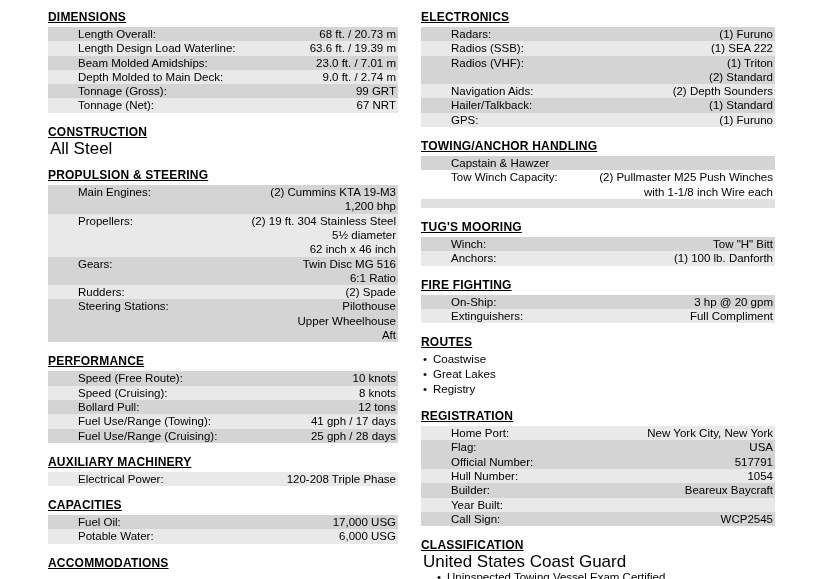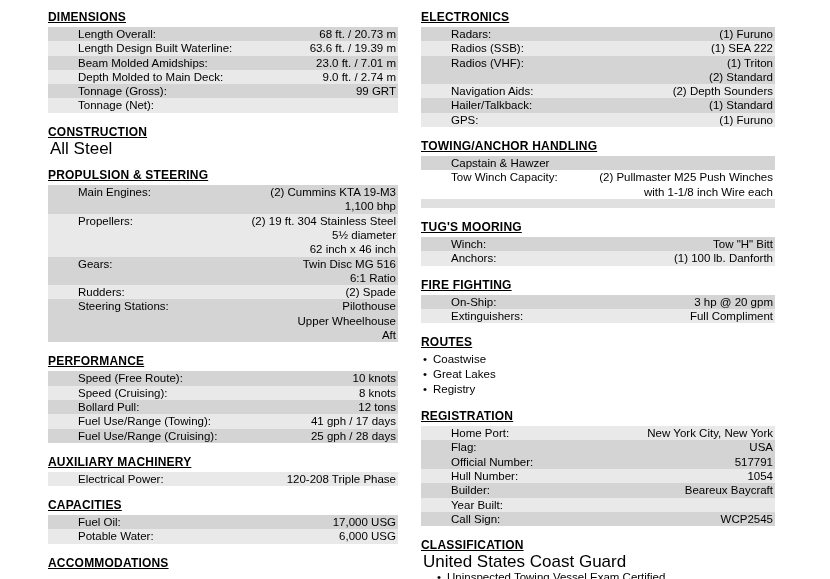--- a/index.html
+++ b/index.html
@@ -40,49 +40,50 @@
 
 <div class="page">
   <div class="col col-left">
       <div class="section">
         <div class="heading">DIMENSIONS</div>
         <div class="row dark">
           <span class="label">Length Overall:</span>
           <span class="value">68 ft. / 20.73 m</span>
         </div>
         <div class="row light">
-          <span class="label">Length Design Built Waterline:</span>
+          <span class="label">Length Design Load Waterline:</span>
           <span class="value">63.6 ft. / 19.39 m</span>
         </div>
         <div class="row dark">
           <span class="label">Beam Molded Amidships:</span>
           <span class="value">23.0 ft. / 7.01 m</span>
         </div>
         <div class="row light">
           <span class="label">Depth Molded to Main Deck:</span>
           <span class="value">9.0 ft. / 2.74 m</span>
         </div>
         <div class="row dark">
           <span class="label">Tonnage (Gross):</span>
           <span class="value">99 GRT</span>
         </div>
         <div class="row light">
           <span class="label">Tonnage (Net):</span>
+          <span class="value">67 NRT</span>
         </div>
       </div>
       <div class="section">
         <div class="heading">CONSTRUCTION</div>
         <div class="plain">All Steel</div>
       </div>
       <div class="section">
         <div class="heading">PROPULSION &amp; STEERING</div>
         <div class="row dark">
           <span class="label">Main Engines:</span>
           <span class="value">(2) Cummins KTA 19-M3
-1,100 bhp</span>
+1,200 bhp</span>
         </div>
         <div class="row light">
           <span class="label">Propellers:</span>
           <span class="value">(2) 19 ft. 304 Stainless Steel
 5½ diameter
 62 inch x 46 inch</span>
         </div>
         <div class="row dark">
           <span class="label">Gears:</span>
           <span class="value">Twin Disc MG 516

